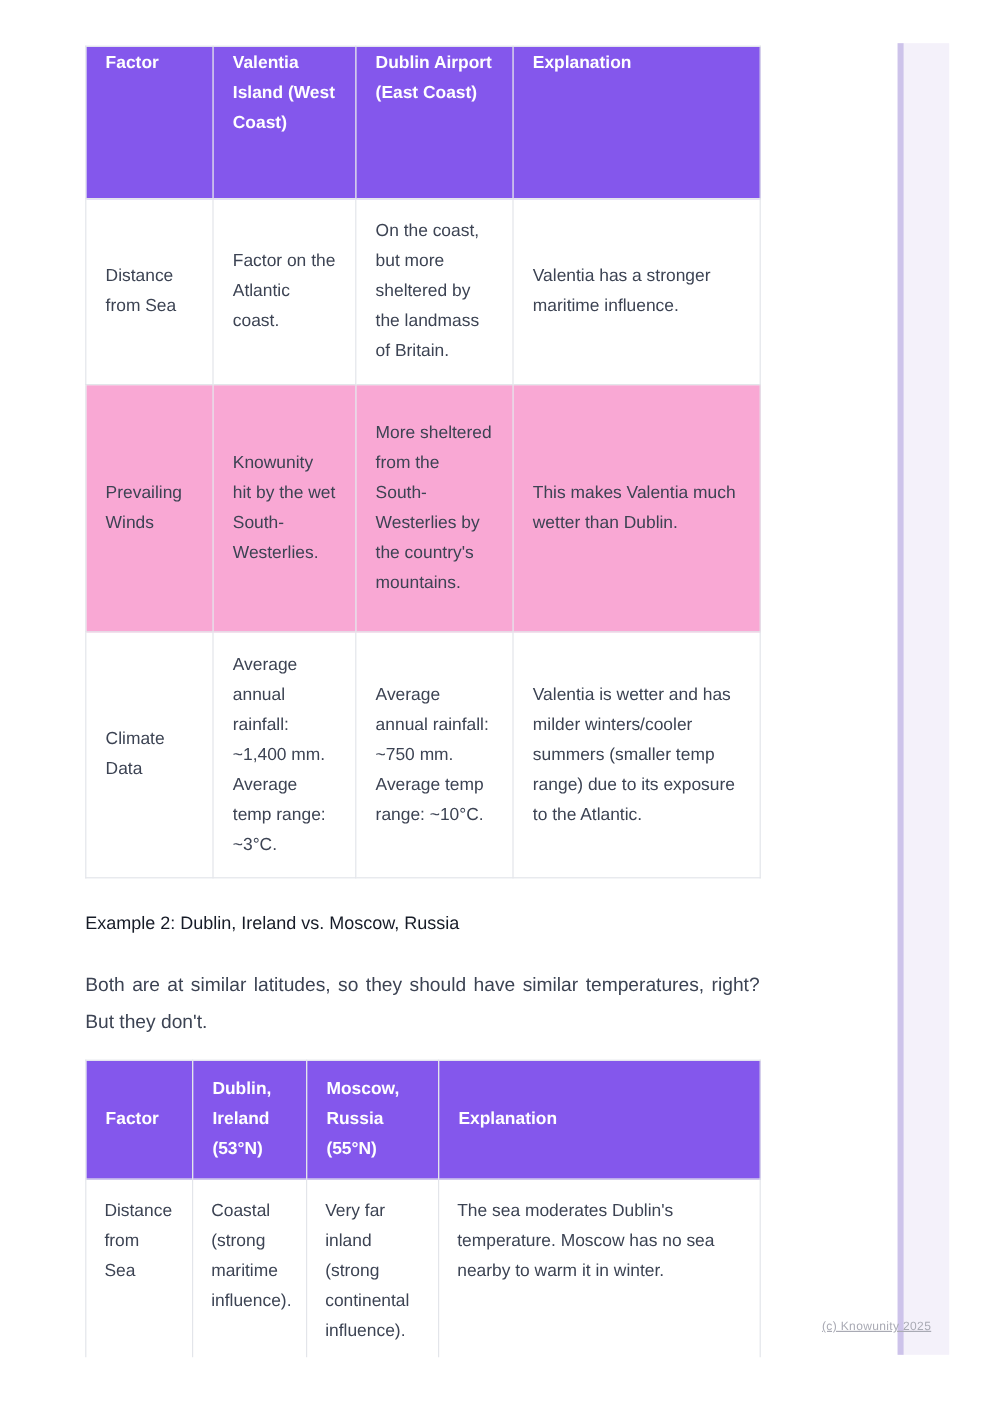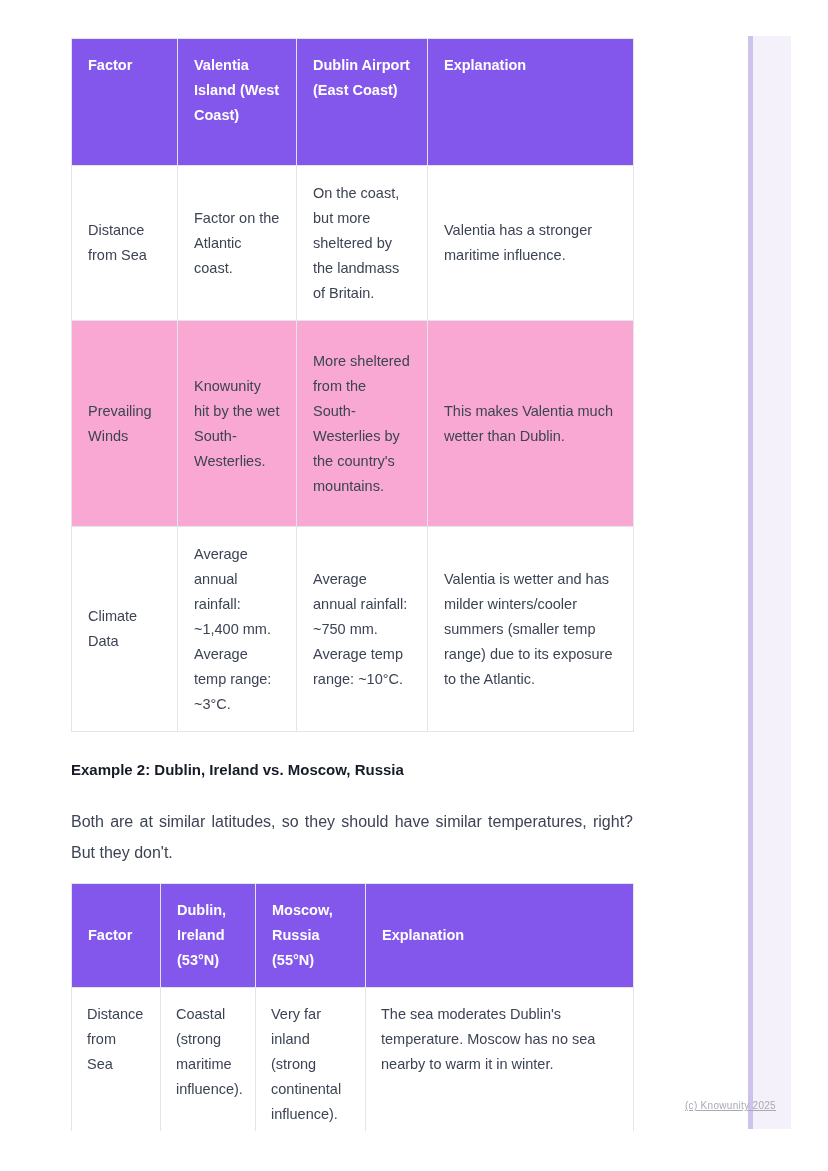--- a/index.html
+++ b/index.html
@@ -26,21 +26,21 @@
 
   table.tbl {
     border-collapse: collapse;
     table-layout: fixed;
     width: 562px;
     font-size: 14.5px;
     line-height: 25px;
   }
   table.tbl th, table.tbl td {
     border: 1px solid #e3e5ea;
-    padding: 14px 16px;
+    padding: 2px 16px;
     text-align: left;
     font-weight: normal;
     color: #3c4353;
   }
   table.tbl th {
     background: #8457ec;
     color: #ffffff;
     font-weight: bold;
   }
   
@@ -52,21 +52,21 @@
   
   table.t2 th { vertical-align: middle; height: 99px; }
   table.t2 td { vertical-align: top; padding: 14px 15px; height: 139px; }
 
   td.factor, .factor { font-weight: bold; color: #1f2533; margin-top: 48px; }
 
   .heading {
     margin-top: 28px;
     font-size: 15px;
     line-height: 20px;
-    font-weight: bold;
+    font-weight: normal;
     color: #161b27;
   }
   .para {
     margin-top: 26px;
     margin-bottom: 15px;
     font-size: 16px;
     line-height: 31px;
     text-align: justify;
     color: #3c4353;
   }

